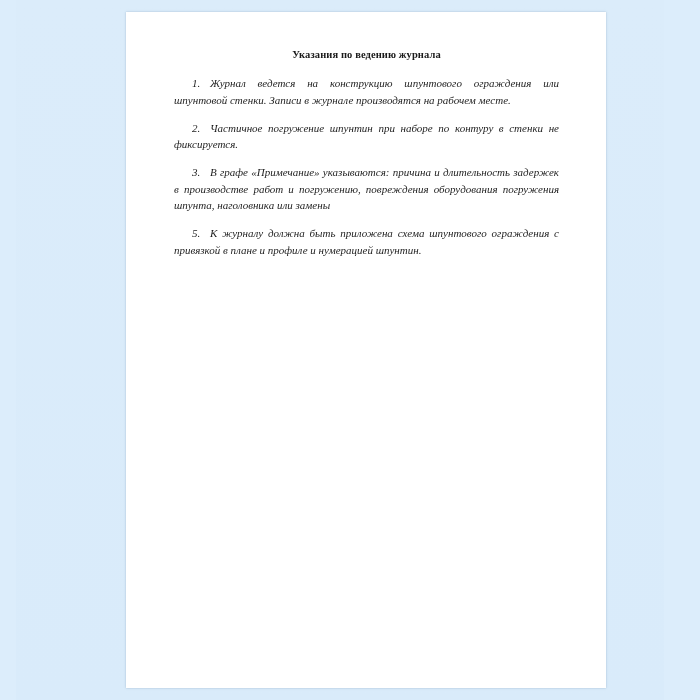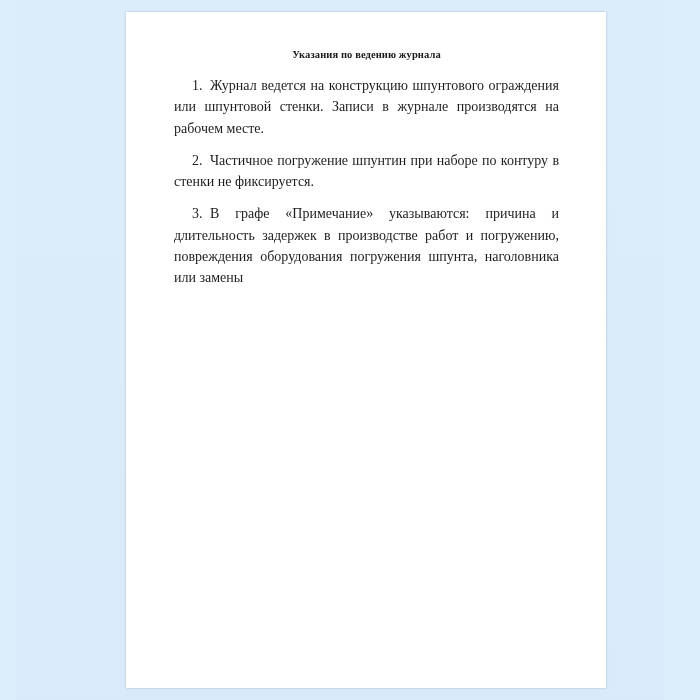--- a/index.html
+++ b/index.html
@@ -40,26 +40,27 @@
   .doc-title {
     text-align: center;
     font-size: 10.5px;
     font-weight: bold;
     color: #1a1a1a;
     letter-spacing: 0.1px;
     margin: 0 0 14px 0;
     line-height: 1.25;
   }
   .para {
-    font-size: 14px;
+    font-size: 11px;
     color: #1d1d1d;
     line-height: 1.52;
     margin: 0 0 11px 0;
     text-align: justify;
     text-align-last: left;
+    font-style: italic;
   }
   .para .num {
     display: inline-block;
     width: 36px;
     padding-left: 18px;
     box-sizing: border-box;
   }
   .para .txt {
     display: inline;
   }
@@ -79,16 +80,19 @@
 
       <p class="para">
         <span class="num">2.</span><span class="txt">Частичное погружение шпунтин при наборе по контуру  в стенки не фиксируется.</span>
       </p>
 
       <p class="para">
         <span class="num">3.</span><span class="txt">В графе «Примечание» указываются: причина и длительность  задержек в производстве работ и погружению, повреждения оборудования погружения шпунта, наголовника или замены</span>
       </p>
 
 
+      <p class="para">
+        <span class="num">5.</span><span class="txt">К журналу должна быть приложена схема шпунтового ограждения с привязкой в плане и профиле и нумерацией шпунтин.</span>
+      </p>
 
     </div>
   </div>
 </div>
 
 </body></html>

